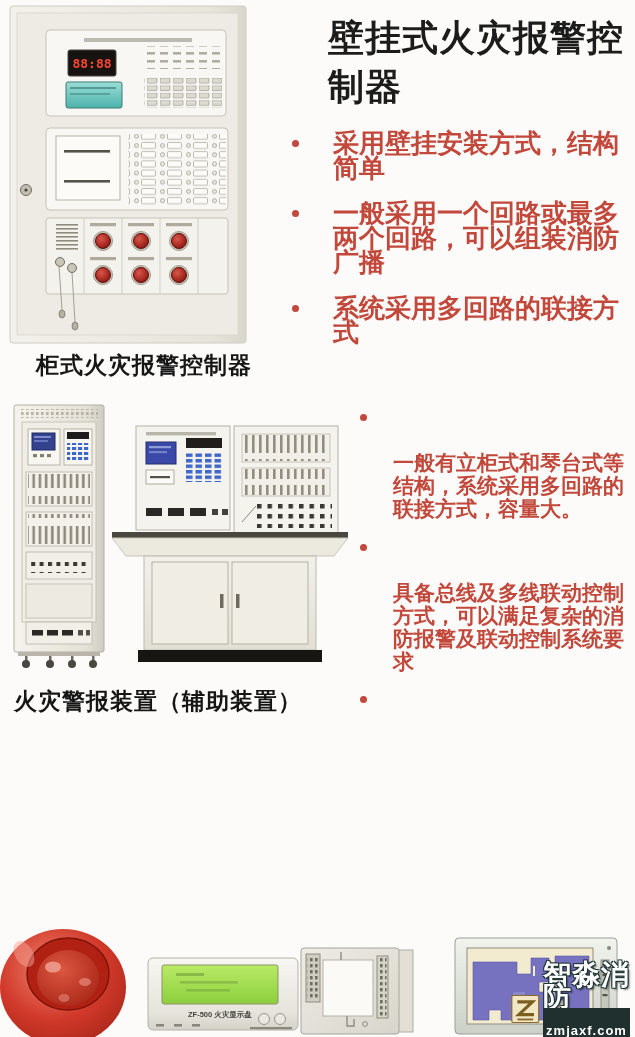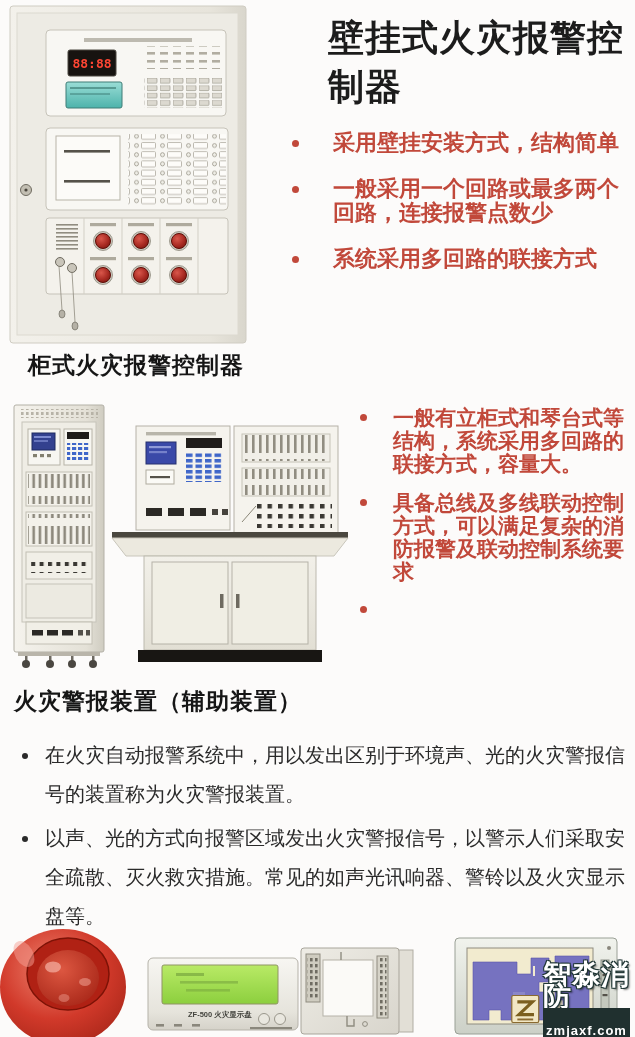--- a/index.html
+++ b/index.html
@@ -20,28 +20,28 @@
     font-size:23px; font-weight:bold; color:#161616; letter-spacing:1px;
   }
 
   
   .red-list { color:#c1483a; font-weight:bold; }
   .bullet-row { display:flex; }
   .red-list .dot {
     flex:0 0 auto; width:7px; height:7px; border-radius:50%;
     background:#c1483a; margin-top:9px;
   }
-  .list-wall { left:292px; top:131px; width:340px; font-size:22px; line-height:24.5px; }
+  .list-wall { left:292px; top:131px; width:340px; font-size:26px; line-height:24.5px; }
   .list-wall .dot { margin-right:34px; }
   .list-wall .bullet-row { margin-bottom:21px; }
   .list-wall .btxt { width:296px; }
   .list-cabinet { left:360px; top:406px; width:275px; font-size:21px; line-height:23.2px; }
   .list-cabinet .dot { margin-right:26px; margin-top:8px; }
   .list-cabinet .bullet-row { margin-bottom:15px; }
-  .list-cabinet .btxt { width:241px; }
+  .list-cabinet .btxt { width:241px;margin-top:45px; }
 
   
   .black-list { left:22px; top:736px; width:608px; font-size:20px; line-height:39px; color:#2a2a2a; }
   .black-list .dot {
     flex:0 0 auto; width:6px; height:6px; border-radius:50%;
     background:#2a2a2a; margin:17px 17px 0 0;
   }
   .black-list .bullet-row { margin-bottom:5px; }
   .black-list .btxt { width:583px; }
 
@@ -65,21 +65,21 @@
 
   <div class="abs title-serif" style="left:328px; top:14px;">壁挂式火灾报警控制器</div>
 
   <div class="abs red-list list-wall">
     <div class="bullet-row">
       <span class="dot"></span>
       <span class="btxt">采用壁挂安装方式，结构简单</span>
     </div>
     <div class="bullet-row">
       <span class="dot"></span>
-      <span class="btxt">一般采用一个回路或最多两个回路，连接报警点数少</span>
+      <span class="btxt">一般采用一个回路或最多两个回路，可以组装消防广播</span>
     </div>
     <div class="bullet-row">
       <span class="dot"></span>
       <span class="btxt">系统采用多回路的联接方式</span>
     </div>
   </div>
 
   <svg class="abs" style="left:4px; top:4px;" width="248" height="342" viewBox="0 0 248 342">
     <defs>
       <linearGradient id="wp-g1" x1="0" y1="0" x2="1" y2="0">
@@ -159,21 +159,21 @@
       <use href="#wp-btncell" x="137" y="219"></use>
       <use href="#wp-btncell" x="175" y="219"></use>
       <use href="#wp-btncell" x="99" y="253"></use>
       <use href="#wp-btncell" x="137" y="253"></use>
       <use href="#wp-btncell" x="175" y="253"></use>
     </g>
     <circle cx="22" cy="186" r="5.5" fill="#c2beb2" stroke="#6f6b60"></circle>
     <circle cx="22" cy="186" r="1.6" fill="#4a463c"></circle>
   </svg>
 
-  <div class="abs title-sans" style="left:28px; top:350px;">柜式火灾报警控制器</div>
+  <div class="abs title-sans" style="left:36px; top:350px;">柜式火灾报警控制器</div>
 
   <div class="abs red-list list-cabinet">
     <div class="bullet-row">
       <span class="dot"></span>
       <span class="btxt">一般有立柜式和琴台式等结构，系统采用多回路的联接方式，容量大。</span>
     </div>
     <div class="bullet-row">
       <span class="dot"></span>
       <span class="btxt">具备总线及多线联动控制方式，可以满足复杂的消防报警及联动控制系统要求</span>
     </div>
@@ -286,30 +286,20 @@
     <rect x="34" y="152" width="172" height="94" fill="url(#cs-g1)" stroke="#bcb9ae"></rect>
     <rect x="42" y="158" width="76" height="82" fill="#f0eee4" stroke="#b5b2a7"></rect>
     <rect x="122" y="158" width="76" height="82" fill="#f0eee4" stroke="#b5b2a7"></rect>
     <rect x="110" y="190" width="3.5" height="14" fill="#6e6a60"></rect>
     <rect x="126" y="190" width="3.5" height="14" fill="#6e6a60"></rect>
     <rect x="28" y="246" width="184" height="12" fill="#181613"></rect>
   </svg>
 
   <div class="abs title-sans" style="left:14px; top:686px;text-align:right;">火灾警报装置（辅助装置）</div>
 
-  <div class="abs black-list">
-    <div class="bullet-row">
-      <span class="dot"></span>
-      <span class="btxt">在火灾自动报警系统中，用以发出区别于环境声、光的火灾警报信号的装置称为火灾警报装置。</span>
-    </div>
-    <div class="bullet-row">
-      <span class="dot"></span>
-      <span class="btxt">以声、光的方式向报警区域发出火灾警报信号，以警示人们采取安全疏散、灭火救灾措施。常见的如声光讯响器、警铃以及火灾显示盘等。</span>
-    </div>
-  </div>
 
   <svg class="abs" style="left:0px; top:924px;" width="138" height="113" viewBox="0 0 138 113">
     <defs>
       <radialGradient id="sn-body" cx="0.42" cy="0.35" r="0.95">
         <stop offset="0" stop-color="#ef8470"></stop>
           <stop offset="0.45" stop-color="#d1392a"></stop>
           <stop offset="1" stop-color="#8e1a0e"></stop>
       </radialGradient>
       <radialGradient id="sn-dome" cx="0.4" cy="0.35" r="0.9">
         <stop offset="0" stop-color="#dd5741"></stop>

